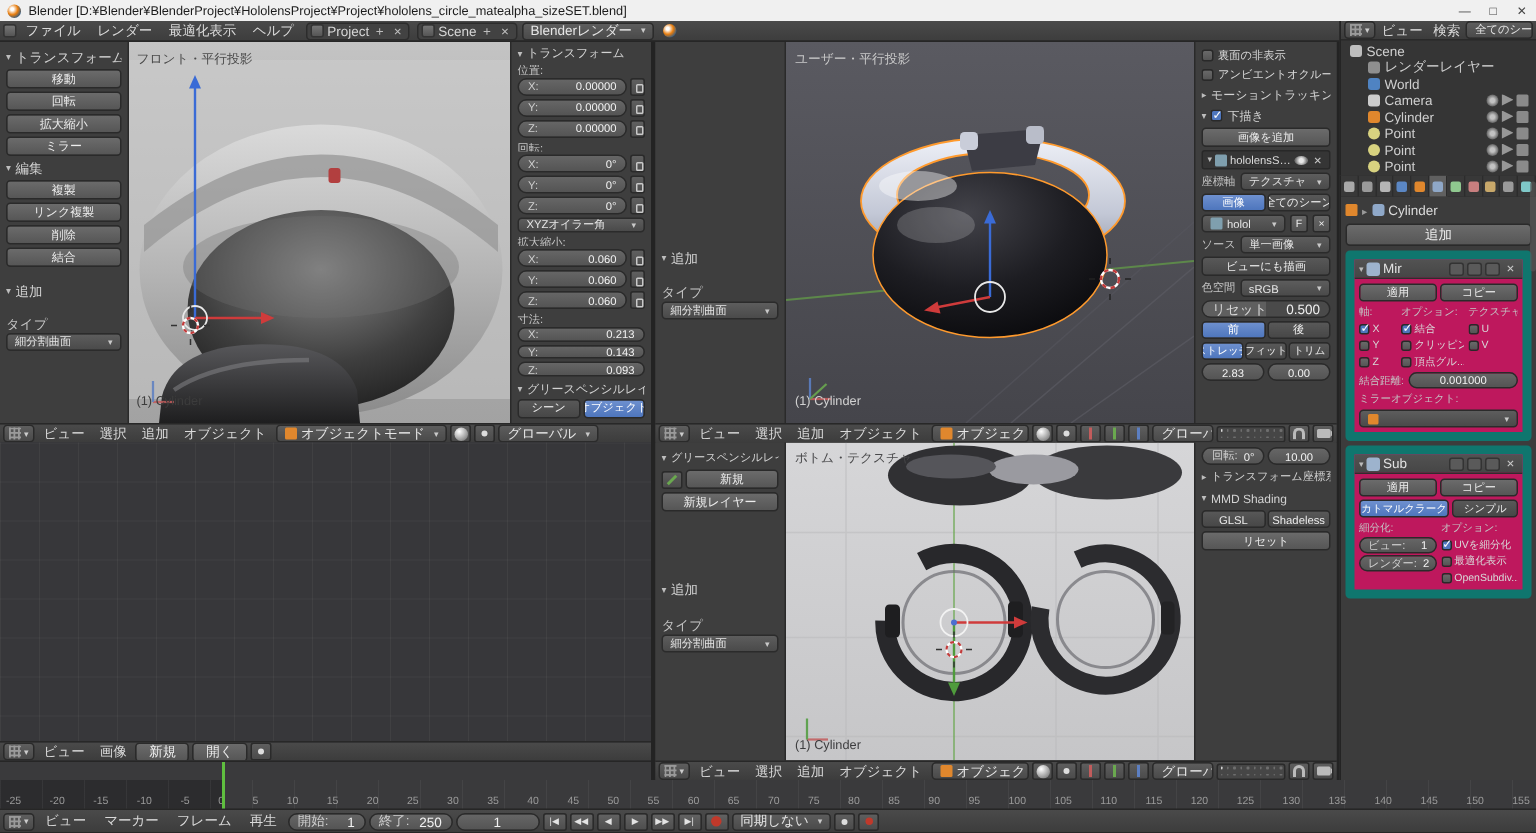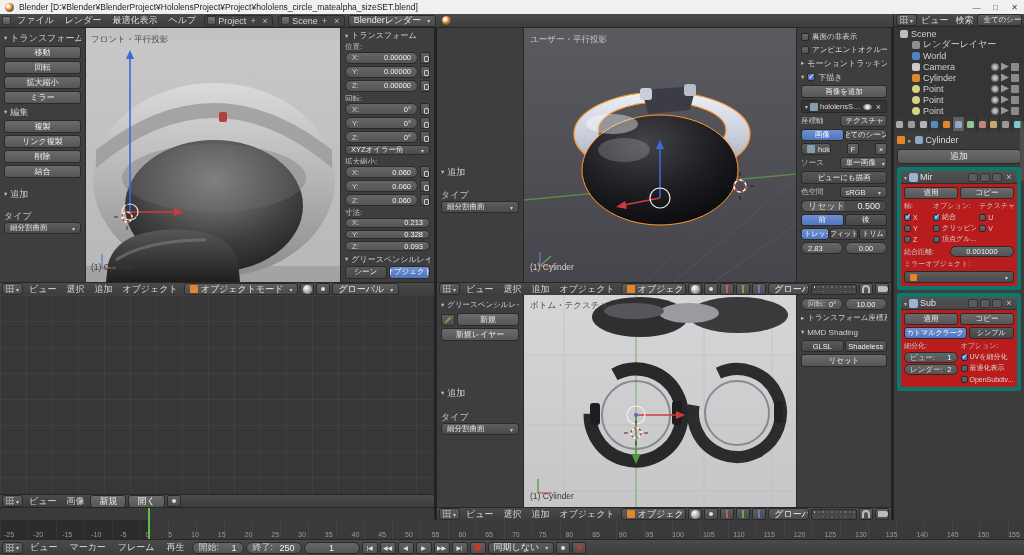--- a/index.html
+++ b/index.html
@@ -80,21 +80,21 @@
 
 #props{left:893px;top:117px;width:131px;height:403px;background:#3c3c3c;border-left:1px solid #242424;display:flex;flex-direction:column;overflow:hidden}
 #props .ptabs{height:14px;background:#333;border-bottom:1px solid #282828;display:flex}
 .ptab{width:12px;height:14px;display:flex;align-items:center;justify-content:center;border-right:1px solid #2c2c2c;background:#383838}
 .ptab.act{background:#606060}
 .ptab-ic{width:7px;height:7px;border-radius:1.5px}
 #props .pbody{padding:3px;display:flex;flex-direction:column;gap:3px;overflow:hidden}
 .crumb{display:flex;align-items:center;gap:3px;height:12px;color:#dcdcdc}
 .crumb .sep::after{content:"▸";font-size:7px;color:#999}
 .wrench-ic{width:8px;height:8px;background:#8fa8c8;border-radius:2px;flex:none}
-.modbox{background:#b91c1c;border:4px solid #0f766e;border-radius:3px;overflow:hidden}
+.modbox{background:#be185d;border:6px solid #0f766e;border-radius:3px;overflow:hidden}
 .modhead{height:13px;background:linear-gradient(#525252,#464646);border-bottom:1px solid #2e2e2e;display:flex;align-items:center;gap:2px;padding:0 3px;color:#e2e2e2}
 .modhead::before{content:"▾";font-size:6px;color:#bbb}
 .modhead .mic{width:9px;height:9px;border-radius:2px;background:#9db3cd;flex:none}
 .modhead .sp{flex:1}
 .mh-tgl{width:10px;height:9px;background:#5a5a5a;border:1px solid #333;border-radius:2px;flex:none}
 .xbtn{width:10px;text-align:center;color:#c9c9c9}.xbtn::after{content:"×"}
 .modbody{padding:3px;display:flex;flex-direction:column;gap:2px;font-size:7.5px}
 .modbody .btn{font-size:7.5px;height:12px}
 .mcols{display:flex;gap:3px}
 .mcol{flex:1;display:flex;flex-direction:column;gap:1px;min-width:0}
@@ -129,21 +129,21 @@
 linear-gradient(90deg,rgba(255,255,255,.045) 1px,transparent 1px),#37373a;background-size:26px 26px}
 #area-bottom{left:437px;top:295px;width:454px;height:225px;background:#3e3e3e}
 #bot-shelf{position:absolute;left:0;top:0;width:87px;height:212px;border-right:1px solid #2a2a2a}
 #bot-vp{position:absolute;left:87px;top:0;width:272px;height:212px;overflow:hidden}
 #bot-np{position:absolute;left:359px;top:0;width:95px;height:212px;border-left:1px solid #2a2a2a}
 .scrollbar{position:absolute;right:0;top:4px;width:4px;height:60px;background:#5a5a5a;border-radius:2px;opacity:.6}
 .imgitem{display:flex;align-items:center;gap:2px;background:#353535;border:1px solid #282828;border-radius:2px;height:13px;padding:0 3px;color:#ddd}
 .imgitem::before{content:"▾";font-size:6px;color:#bbb}
 .img-ic{width:8px;height:8px;background:#7f9fae;border-radius:1px;flex:none}
 .eye-g{width:9px;height:6px;border-radius:50%;background:radial-gradient(circle,#e8e8e8 25%,#777 70%);flex:none;margin-left:auto}
-.nrow{display:flex;align-items:center;gap:16px}
+.nrow{display:flex;align-items:center;gap:3px}
 .nrow .plabel{flex:none}
 .tgl2{display:flex;gap:1px}
 .tgl2 .btn{flex:1;font-size:7.5px;height:12px}
 .fbtn{width:12px;height:12px;font-size:7px;display:flex;align-items:center;justify-content:center;background:linear-gradient(#666,#535353);border:1px solid #2a2a2a;border-radius:2px;color:#eee;flex:none}
 .slider{position:relative;display:flex;align-items:center;background:#4a4a4a;border:1px solid #2a2a2a;border-radius:8px;height:12px;padding:0 6px;overflow:hidden;color:#f0f0f0}
 .slider::before{content:"";position:absolute;left:0;top:0;bottom:0;width:50%;background:#5f5f5f}
 .slider .lab,.slider .val{position:relative}
 .slider .lab{color:#d6d6d6;margin-right:auto}
 .npanel .plabel{font-size:7.5px}
 .npanel .cb{font-size:7.5px}
@@ -349,21 +349,21 @@
           </div>
           <span class="lock"></span>
         </div>
       <div class="plabel">寸法:</div>
       <div class="field">
           <span class="lab">X:</span>
           <span>0.213</span>
         </div>
       <div class="field">
           <span class="lab">Y:</span>
-          <span>0.328</span>
+          <span>0.143</span>
         </div>
       <div class="field">
           <span class="lab">Z:</span>
           <span>0.093</span>
         </div>
       <div class="phead" style="margin-top:2px;font-size:8px">
           <span>グリースペンシルレイヤ</span>
         </div>
       <div class="frow">
         <div class="btn dim" style="flex:1;font-size:7.5px">シーン</div>
@@ -529,21 +529,21 @@
       <div class="tgl2">
         <div class="btn blue">前</div>
         <div class="btn dim">後</div>
       </div>
       <div class="tgl2">
         <div class="btn blue" style="font-size:7px">ストレッチ</div>
         <div class="btn dim" style="font-size:7px">フィット</div>
         <div class="btn dim" style="font-size:7px">トリム</div>
       </div>
       <div class="frow">
-        <div class="field" style="justify-content:flex-start">
+        <div class="field" style="justify-content:center">
             <span>2.83</span>
           </div>
         <div class="field" style="justify-content:center">
             <span>0.00</span>
           </div>
       </div>
     </div>
 
     <div class="vhead">
       <span class="etype">

